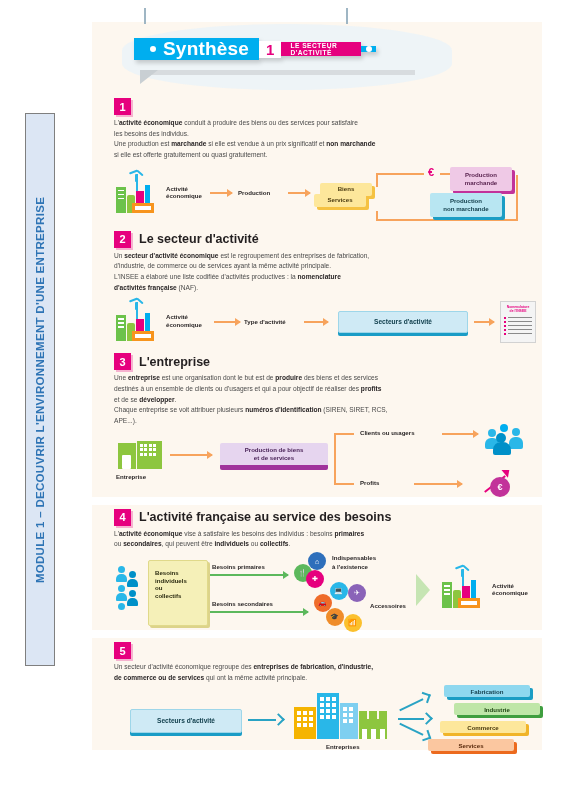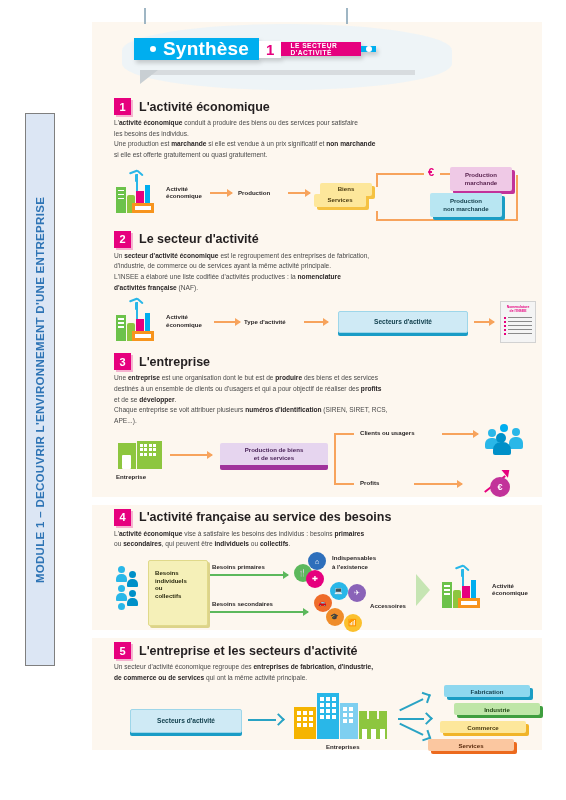--- a/index.html
+++ b/index.html
@@ -106,21 +106,20 @@
       </div>
       <div class="bb-cyan2">
         <span class="dot"></span>
       </div>
     </div>
   </div>
 
   <div class="sec">
     <div class="sec-head">
       <div class="sec-num">1</div>
-      <div class="sec-tit">L'activité économique</div>
     </div>
     <div class="sec-body">
       <div>
         L'<b>activité économique</b> conduit à produire des biens ou des services pour satisfaire<br>
         les besoins des individus.
       </div>
       <div>
         Une production est <b>marchande</b> si elle est vendue à un prix significatif et <b>non marchande</b><br>
         si elle est offerte gratuitement ou quasi gratuitement.
       </div>
@@ -410,21 +409,20 @@
         <span>économique</span>
       </div>
     </div>
   </div>
 
   <div class="white-gap"></div>
 
   <div class="sec">
     <div class="sec-head">
       <div class="sec-num">5</div>
-      <div class="sec-tit">L'entreprise et les secteurs d'activité</div>
     </div>
     <div class="sec-body">
       <div>
         Un secteur d'activité économique regroupe des <b>entreprises de fabrication, d'industrie,</b><br>
         <b>de commerce ou de services</b> qui ont la même activité principale.
       </div>
     </div>
 
     <div class="diagram" style="height:76px;">
       <div class="card card-cyan2" style="left:38px;top:26px;width:110px;height:22px;font-size:6.6px;">Secteurs d'activité</div>

